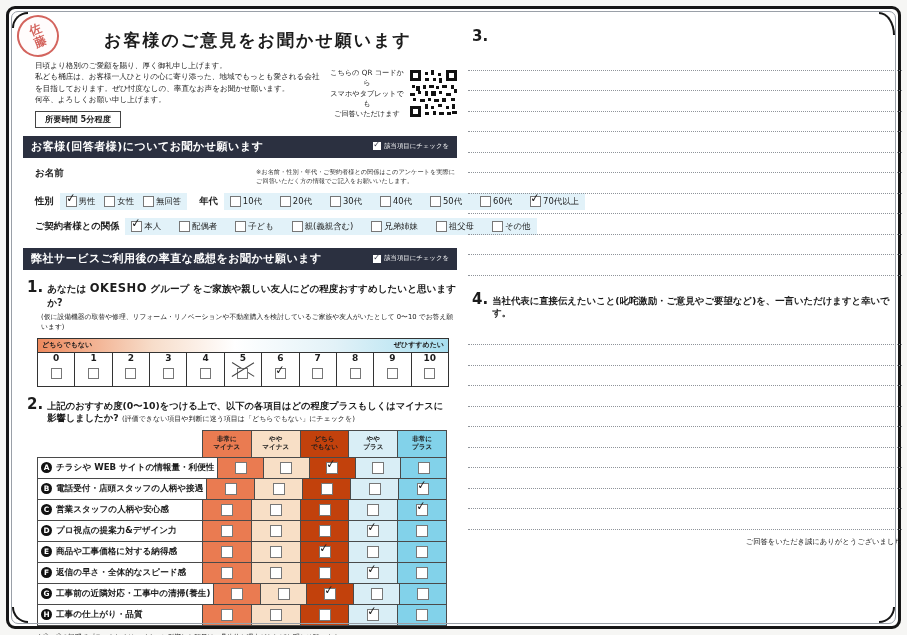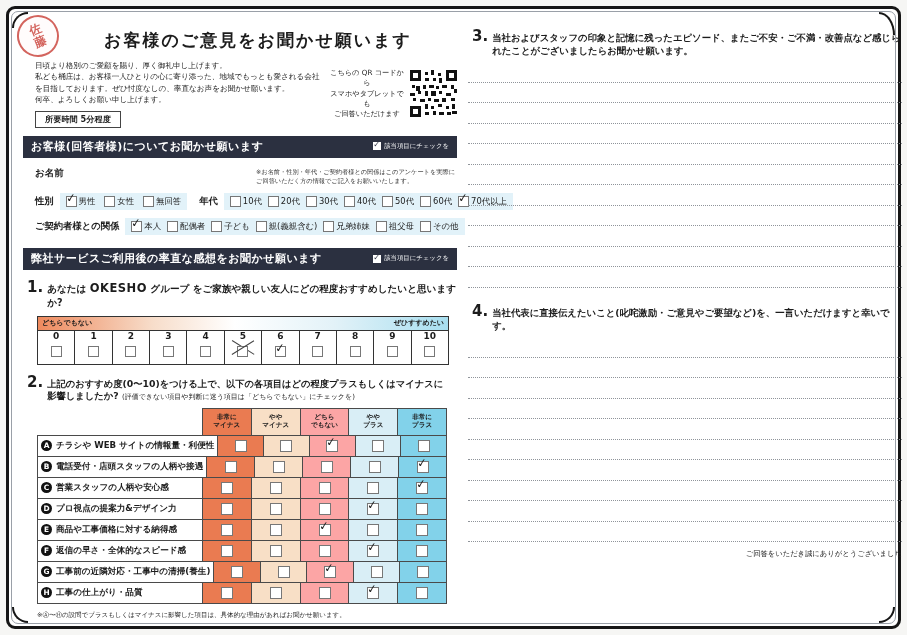--- a/index.html
+++ b/index.html
@@ -37,21 +37,21 @@
   .wbox{width:8px;height:8px;background:#fff;position:relative;display:inline-block;}
   .wbox::after{content:"✓";position:absolute;left:0px;top:-2px;font-size:8px;color:#2b3040;font-weight:bold;}
 
   .name-row{display:flex;align-items:flex-start;margin:9px 0 0 12px;}
   .name-label{font-size:9.5px;font-weight:bold;}
   .name-note{margin-left:auto;margin-right:2px;font-size:6.2px;line-height:1.5;color:#333;white-space:pre-line;}
 
   .opt-row{display:flex;align-items:center;margin:8px 0 0 12px;font-size:8.4px;}
   .grp-label{font-weight:bold;font-size:9.3px;margin-right:6px;flex:none;}
   .optbox{background:#e2f2f9;padding:3px 6px;display:flex;align-items:center;gap:9px;}
-  .optbox.tight{gap:6px;text-align:center;}
+  .optbox.tight{gap:18px;text-align:center;}
   .opt{display:flex;align-items:center;gap:2px;white-space:nowrap;}
   .cb{display:inline-block;width:9px;height:9px;border:1px solid #777;background:#fff;position:relative;flex:none;}
   .cb.on::after{content:"✓";position:absolute;left:-1px;top:-6px;font-size:12px;color:#222;transform:rotate(-6deg);}
 
   .q-head{display:flex;align-items:baseline;margin:8px 0 0 4px;gap:4px;}
   .q-num{font-size:15px;font-weight:800;flex:none;}
   .q-text{font-size:9.6px;font-weight:bold;line-height:1.35;white-space:pre-line;}
   .brand{font-size:11.5px;font-weight:900;letter-spacing:.5px;margin-top:8px;}
   .q-note{margin:2px 0 0 18px;font-size:6.8px;color:#222;}
   .inline-note{font-size:7px;font-weight:normal;}
@@ -74,21 +74,21 @@
   
   .rate-table{margin:6px 0 0 14px;width:410px;}
   .tr{display:flex;height:21px;}
   .tr.head{height:27px;}
   .tlabel{width:200px;border:1px solid #4a4a4a;margin-top:-1px;display:flex;align-items:center;gap:4px;
           padding:0 3px;font-weight:bold;font-size:8.6px;background:#fff;box-sizing:border-box;white-space:nowrap;}
   .tlabel.empty{border:none;background:transparent;}
   .tc{width:60px;border:1px solid #4a4a4a;margin-left:-1px;margin-top:-1px;display:flex;align-items:center;
       justify-content:center;box-sizing:border-box;}
   .tc.head{font-size:6.6px;font-weight:bold;text-align:center;line-height:1.2;white-space:pre-line;}
-  .c1{background:#ea7b51;}.c2{background:#f8dfc6;}.c3{background:#fca5a5;}.c4{background:#d9eef6;}.c5{background:#82d2ea;}
+  .c1{background:#ea7b51;}.c2{background:#f8dfc6;}.c3{background:#c2410c;}.c4{background:#d9eef6;}.c5{background:#82d2ea;}
   .tc .cb{width:10px;height:10px;}
   .badge{width:11px;height:11px;border-radius:50%;background:#121212;color:#fff;font-size:7.4px;font-weight:bold;
          display:flex;align-items:center;justify-content:center;flex:none;}
   .footnote{margin:7px 0 0 14px;font-size:6.5px;color:#222;}
 
   .ans-line{border-bottom:1.5px dotted #8f949a;height:19.5px;}
   .lines-block{margin-top:5px;}
   .closing{margin-top:7px;text-align:right;font-size:7.3px;color:#222;}
   .q34-text{font-size:9.4px;}
 </style>
@@ -272,20 +272,21 @@
       <span class="secnote">
         <span class="wbox"></span>
         <span>該当項目にチェックを</span>
       </span>
     </div>
 
     <div class="q-head">
       <span class="q-num">1.</span>
       <span class="q-text"><span>あなたは </span><span class="brand">OKESHO</span><span> グループ をご家族や親しい友人にどの程度おすすめしたいと思いますか?</span></span>
     </div>
+    <div class="q-note">(仮に設備機器の取替や修理、リフォーム・リノベーションや不動産購入を検討しているご家族や友人がいたとして 0〜10 でお答え願います)</div>
 
     <div class="nps">
       <div class="nps-grad">
         <span>どちらでもない</span>
         <span>ぜひすすめたい</span>
       </div>
       <div class="nps-cells">
         <div class="scell"><div class="num">0</div><span class="cb"></span></div>
         <div class="scell"><div class="num">1</div><span class="cb"></span></div>
         <div class="scell"><div class="num">2</div><span class="cb"></span></div>
@@ -490,21 +491,20 @@
       </div>
     </div>
 
     <div class="footnote">※Ⓐ〜Ⓗの設問でプラスもしくはマイナスに影響した項目は、具体的な理由があればお聞かせ願います。</div>
 
   </div>
 
   <div class="col-right">
     <div class="q-head" style="margin-top:4px;">
       <span class="q-num">3.</span>
-      <span class="q-text q34-text">当社およびスタッフの印象と記憶に残ったエピソード、またご不安・ご不満・改善点など感じられたことがございましたらお聞かせ願います。</span>
     </div>
     <div class="lines-block">
       <div class="ans-line"></div>
       <div class="ans-line"></div>
       <div class="ans-line"></div>
       <div class="ans-line"></div>
       <div class="ans-line"></div>
       <div class="ans-line"></div>
       <div class="ans-line"></div>
       <div class="ans-line"></div>

